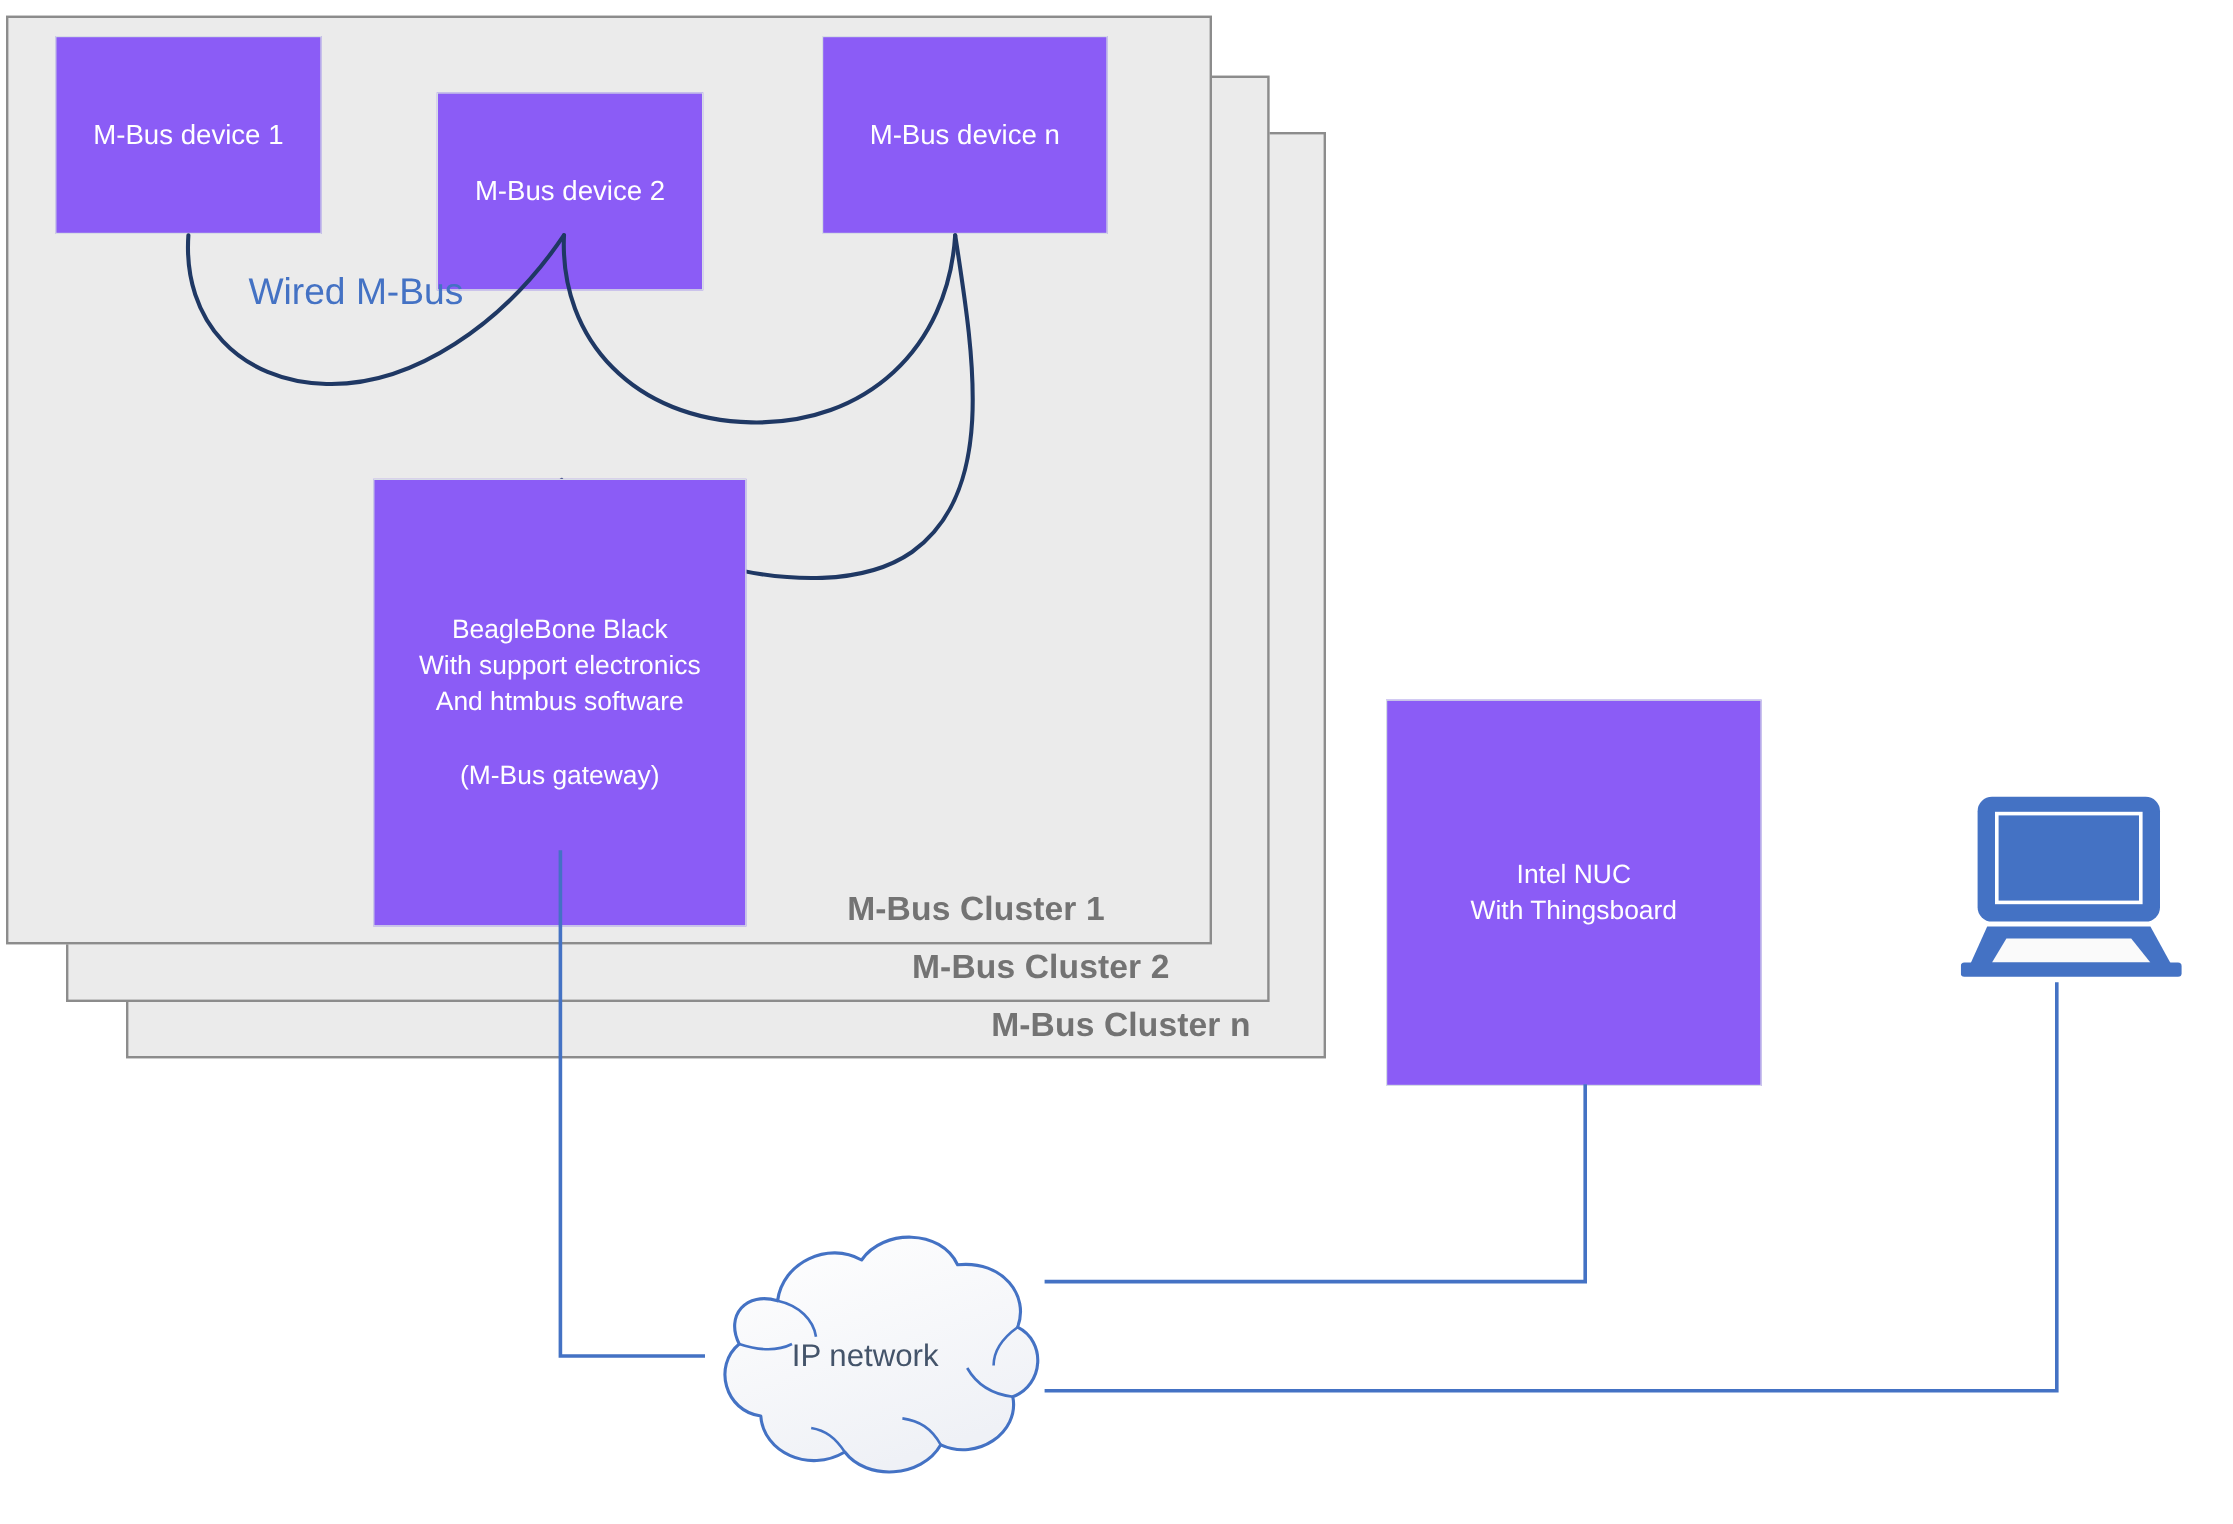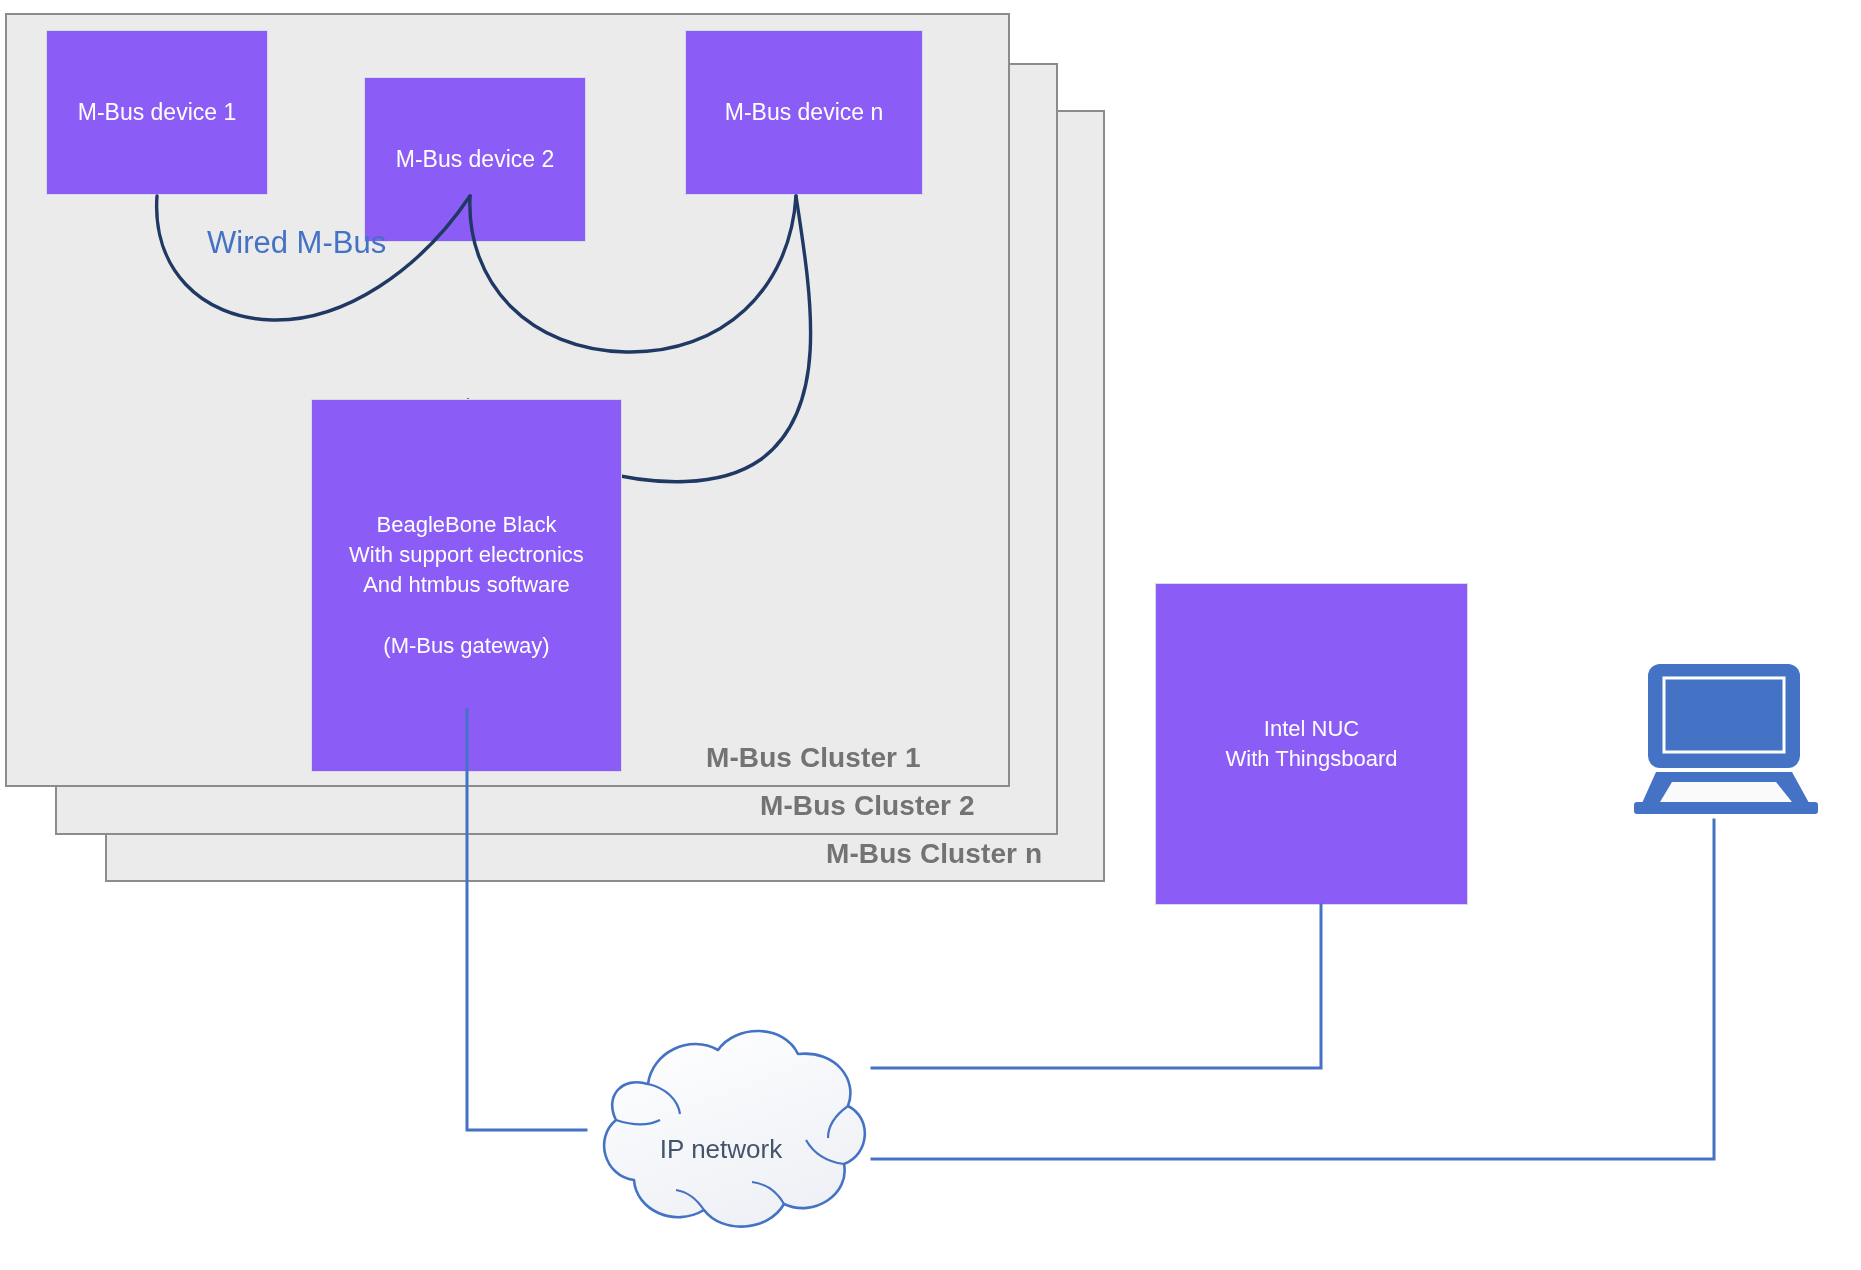--- a/index.html
+++ b/index.html
@@ -76,21 +76,20 @@
   
   .cloud-wrap {
     position: absolute;
   }
   .cloud-label {
     position: absolute;
     color: #44546A;
     font-size: 26px;
     white-space: nowrap;
     text-align: center;
-    margin-top: 20px;
   }
   
   .laptop-wrap {
     position: absolute;
   }
 </style>
 </head>
 <body>
 
 <div id="canvas">

